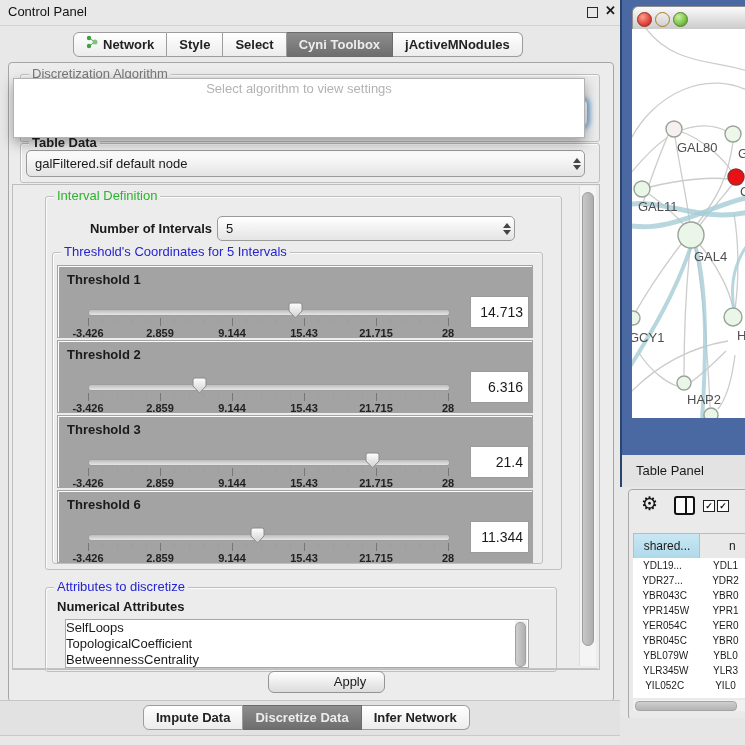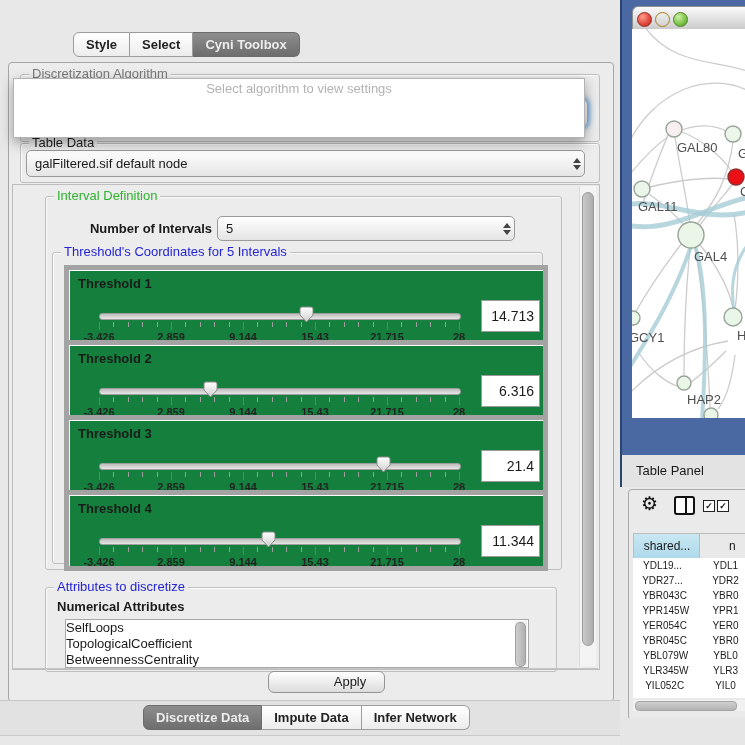--- a/index.html
+++ b/index.html
@@ -36,21 +36,21 @@
   .popup .opt{height:19px;line-height:19px;padding-left:2px;color:#000;}
   .popup .opt.hl{font-weight:bold;}
   .focus-combo{left:26px;top:99px;width:560px;height:26px;border-radius:6px;background:linear-gradient(#fff,#e6e6e6);
                border:1px solid #8ab4d8;box-shadow:0 0 5px 2px #72a7d8;z-index:20;}
   
   .viewport{left:12px;top:184px;width:586px;height:484px;border:1px solid #bdbdbd;background:#ececec;}
   .vscroll-track{left:579px;top:186px;width:16px;height:480px;background:#f4f4f4;border-left:1px solid #dcdcdc;}
   .vscroll-thumb{left:582px;top:192px;width:10px;height:452px;border-radius:6px;
                  background:linear-gradient(90deg,#c9c9c9,#adadad);border:1px solid #9c9c9c;}
   
-  .tpanel{left:11px;background:#15803d;border:5px solid #a3a3a3;box-shadow:1px 1px 0 #fbfbfb inset;width:474px;height:71px;}
+  .tpanel{left:4px;background:#a3a3a3;border:1px solid #a3a3a3;box-shadow:1px 1px 0 #fbfbfb inset;width:474px;height:71px;}
   .tpanel .tl{left:9px;top:6px;font-weight:bold;}
   .track{left:30px;top:43px;width:360px;height:5px;border-radius:3px;border:1px solid #9e9e9e;
          background:linear-gradient(#bdbdbd,#e6e6e6);}
   .tick{width:1px;background:#8f8f8f;}
   .ticklab{font-size:11px;font-weight:bold;color:#222;transform:translateX(-50%);white-space:nowrap;}
   .vbox{left:412px;top:30px;width:52px;height:30px;background:#fff;border:1px solid #9b9b9b;
         text-align:right;line-height:30px;padding-right:5px;font-size:14px;}
   
   .listbox{left:65px;top:619px;width:462px;height:47px;background:#fff;border:1px solid #a8a8a8;overflow:hidden;}
   .listbox .item{height:16px;line-height:16px;}
@@ -80,51 +80,69 @@
   .trow .c2{padding-left:4px;overflow:hidden;}
   .hscroll{left:633px;top:700px;width:112px;height:11px;background:#f1f1f1;}
   .hthumb{position:absolute;left:2px;top:1px;width:100px;height:8px;border-radius:4px;
           background:linear-gradient(#cfcfcf,#b3b3b3);border:1px solid #a5a5a5;}
 </style>
 </head>
 <body>
 
 <div id="stage">
 
+  <div class="abs titlebar">
+    <div class="abs t">Control Panel</div>
+    <div class="abs winicon-float"></div>
+    <div class="abs winicon-close">✕</div>
+  </div>
 
   <div class="abs seg-row" style="left:73px;top:32px;" id="top-tabs">
       <div class="seg">
+        <span><svg width="12" height="14" viewBox="0 0 12 14">
+            <line x1="3" y1="3" x2="9" y2="7" stroke="#888"></line>
+            <line x1="3" y1="11" x2="9" y2="7" stroke="#888"></line>
+            <circle cx="3" cy="3" r="2.2" fill="#3aa53a"></circle>
+            <circle cx="3" cy="11" r="2.2" fill="#3aa53a"></circle>
+            <circle cx="9" cy="7" r="2.5" fill="#7cc67c"></circle>
+          </svg></span>
+        <span>Network</span>
+      </div>
+      <div class="seg">
         <span>Style</span>
       </div>
       <div class="seg">
         <span>Select</span>
       </div>
       <div class="seg sel">
         <span>Cyni Toolbox</span>
+      </div>
+      <div class="seg">
+        <span>jActiveMNodules</span>
       </div>
     </div>
 
   <div class="abs content-box"></div>
 
   <div class="abs group" style="left:20px;top:74px;width:578px;height:66px;">
     <span class="group-label" style="color:#777;text-align:right;">Discretization Algorithm</span>
   </div>
   <div class="abs focus-combo">
     <div class="spin" style="position:absolute;right:2px;top:4px;">
         <div class="tri-up"></div>
         <div class="tri-dn"></div>
       </div>
   </div>
 
   <div class="abs popup">
     <div class="hint">Select algorithm to view settings</div>
   </div>
 
   <div class="abs group" style="left:20px;top:143px;width:578px;height:38px;">
-    <span class="group-label" style="color:#222;">Table Data</span>
+    <span class="group-label" style="color:#222;font-weight:bold;">Table Data</span>
   </div>
   <div class="abs combo" style="left:26px;top:150px;width:557px;height:25px;">
     <div class="val">galFiltered.sif default node</div>
     <div class="spin">
         <div class="tri-up"></div>
         <div class="tri-dn"></div>
       </div>
   </div>
 
   <div class="abs viewport"></div>
@@ -278,21 +296,21 @@
                 <linearGradient id="tg2" x1="0" y1="0" x2="0" y2="1">
                   <stop offset="0" stop-color="#ffffff"></stop>
                   <stop offset="1" stop-color="#cfcfcf"></stop>
                 </linearGradient>
               </defs>
               <path d="M3,1 h9 a2,2 0 0 1 2,2 v6 l-6.5,7 l-6.5,-7 v-6 a2,2 0 0 1 2,-2 z" fill="url(#tg2)" stroke="#8a8a8a"></path>
             </svg></div>
           <div class="abs vbox">21.4</div>
         </div>
         <div class="abs tpanel" style="top: 237px;">
-          <div class="abs tl">Threshold 4</div>
+          <div class="abs tl">Threshold 6</div>
           <div class="abs track"></div>
           <div class="abs tick" style="left: 30px; top: 52px; height: 8px; background: rgb(119, 119, 119);"></div>
           <div class="abs tick" style="left: 44.4px; top: 52px; height: 5px; background: rgb(158, 158, 158);"></div>
           <div class="abs tick" style="left: 58.8px; top: 52px; height: 5px; background: rgb(158, 158, 158);"></div>
           <div class="abs tick" style="left: 73.2px; top: 52px; height: 5px; background: rgb(158, 158, 158);"></div>
           <div class="abs tick" style="left: 87.6px; top: 52px; height: 5px; background: rgb(158, 158, 158);"></div>
           <div class="abs tick" style="left: 102px; top: 52px; height: 8px; background: rgb(119, 119, 119);"></div>
           <div class="abs tick" style="left: 116.4px; top: 52px; height: 5px; background: rgb(158, 158, 158);"></div>
           <div class="abs tick" style="left: 130.8px; top: 52px; height: 5px; background: rgb(158, 158, 158);"></div>
           <div class="abs tick" style="left: 145.2px; top: 52px; height: 5px; background: rgb(158, 158, 158);"></div>
@@ -346,25 +364,25 @@
     <div class="list-scroll">
       <div class="list-thumb"></div>
     </div>
   </div>
 
   <div class="abs" style="left:13px;top:668px;width:585px;height:1px;background:#c4c4c4;"></div>
   <div class="abs btn" style="left:268px;top:671px;width:68px;height:20px;line-height:20px;padding-left:47px;">Apply</div>
 
   <div class="abs bottom-strip"></div>
   <div class="abs seg-row" style="left:143px;top:705px;" id="bottom-tabs">
+      <div class="seg">
+        <span>Impute Data</span>
+      </div>
       <div class="seg sel">
         <span>Discretize Data</span>
-      </div>
-      <div class="seg">
-        <span>Impute Data</span>
       </div>
       <div class="seg">
         <span>Infer Network</span>
       </div>
     </div>
 
   <div class="abs blue-frame"></div>
   <div class="abs net-titlebar">
     <div class="abs light" style="left:4px;top:5px;background:radial-gradient(circle at 35% 30%,#ff9d8d,#df463b 60%,#ad281d);border:1px solid #99291f;"></div>
     <div class="abs light" style="left:22px;top:5px;background:radial-gradient(circle at 35% 30%,#ffe9a8,#eeb12f 60%,#c88a18;);border:1px solid #a87e1c;"></div>

